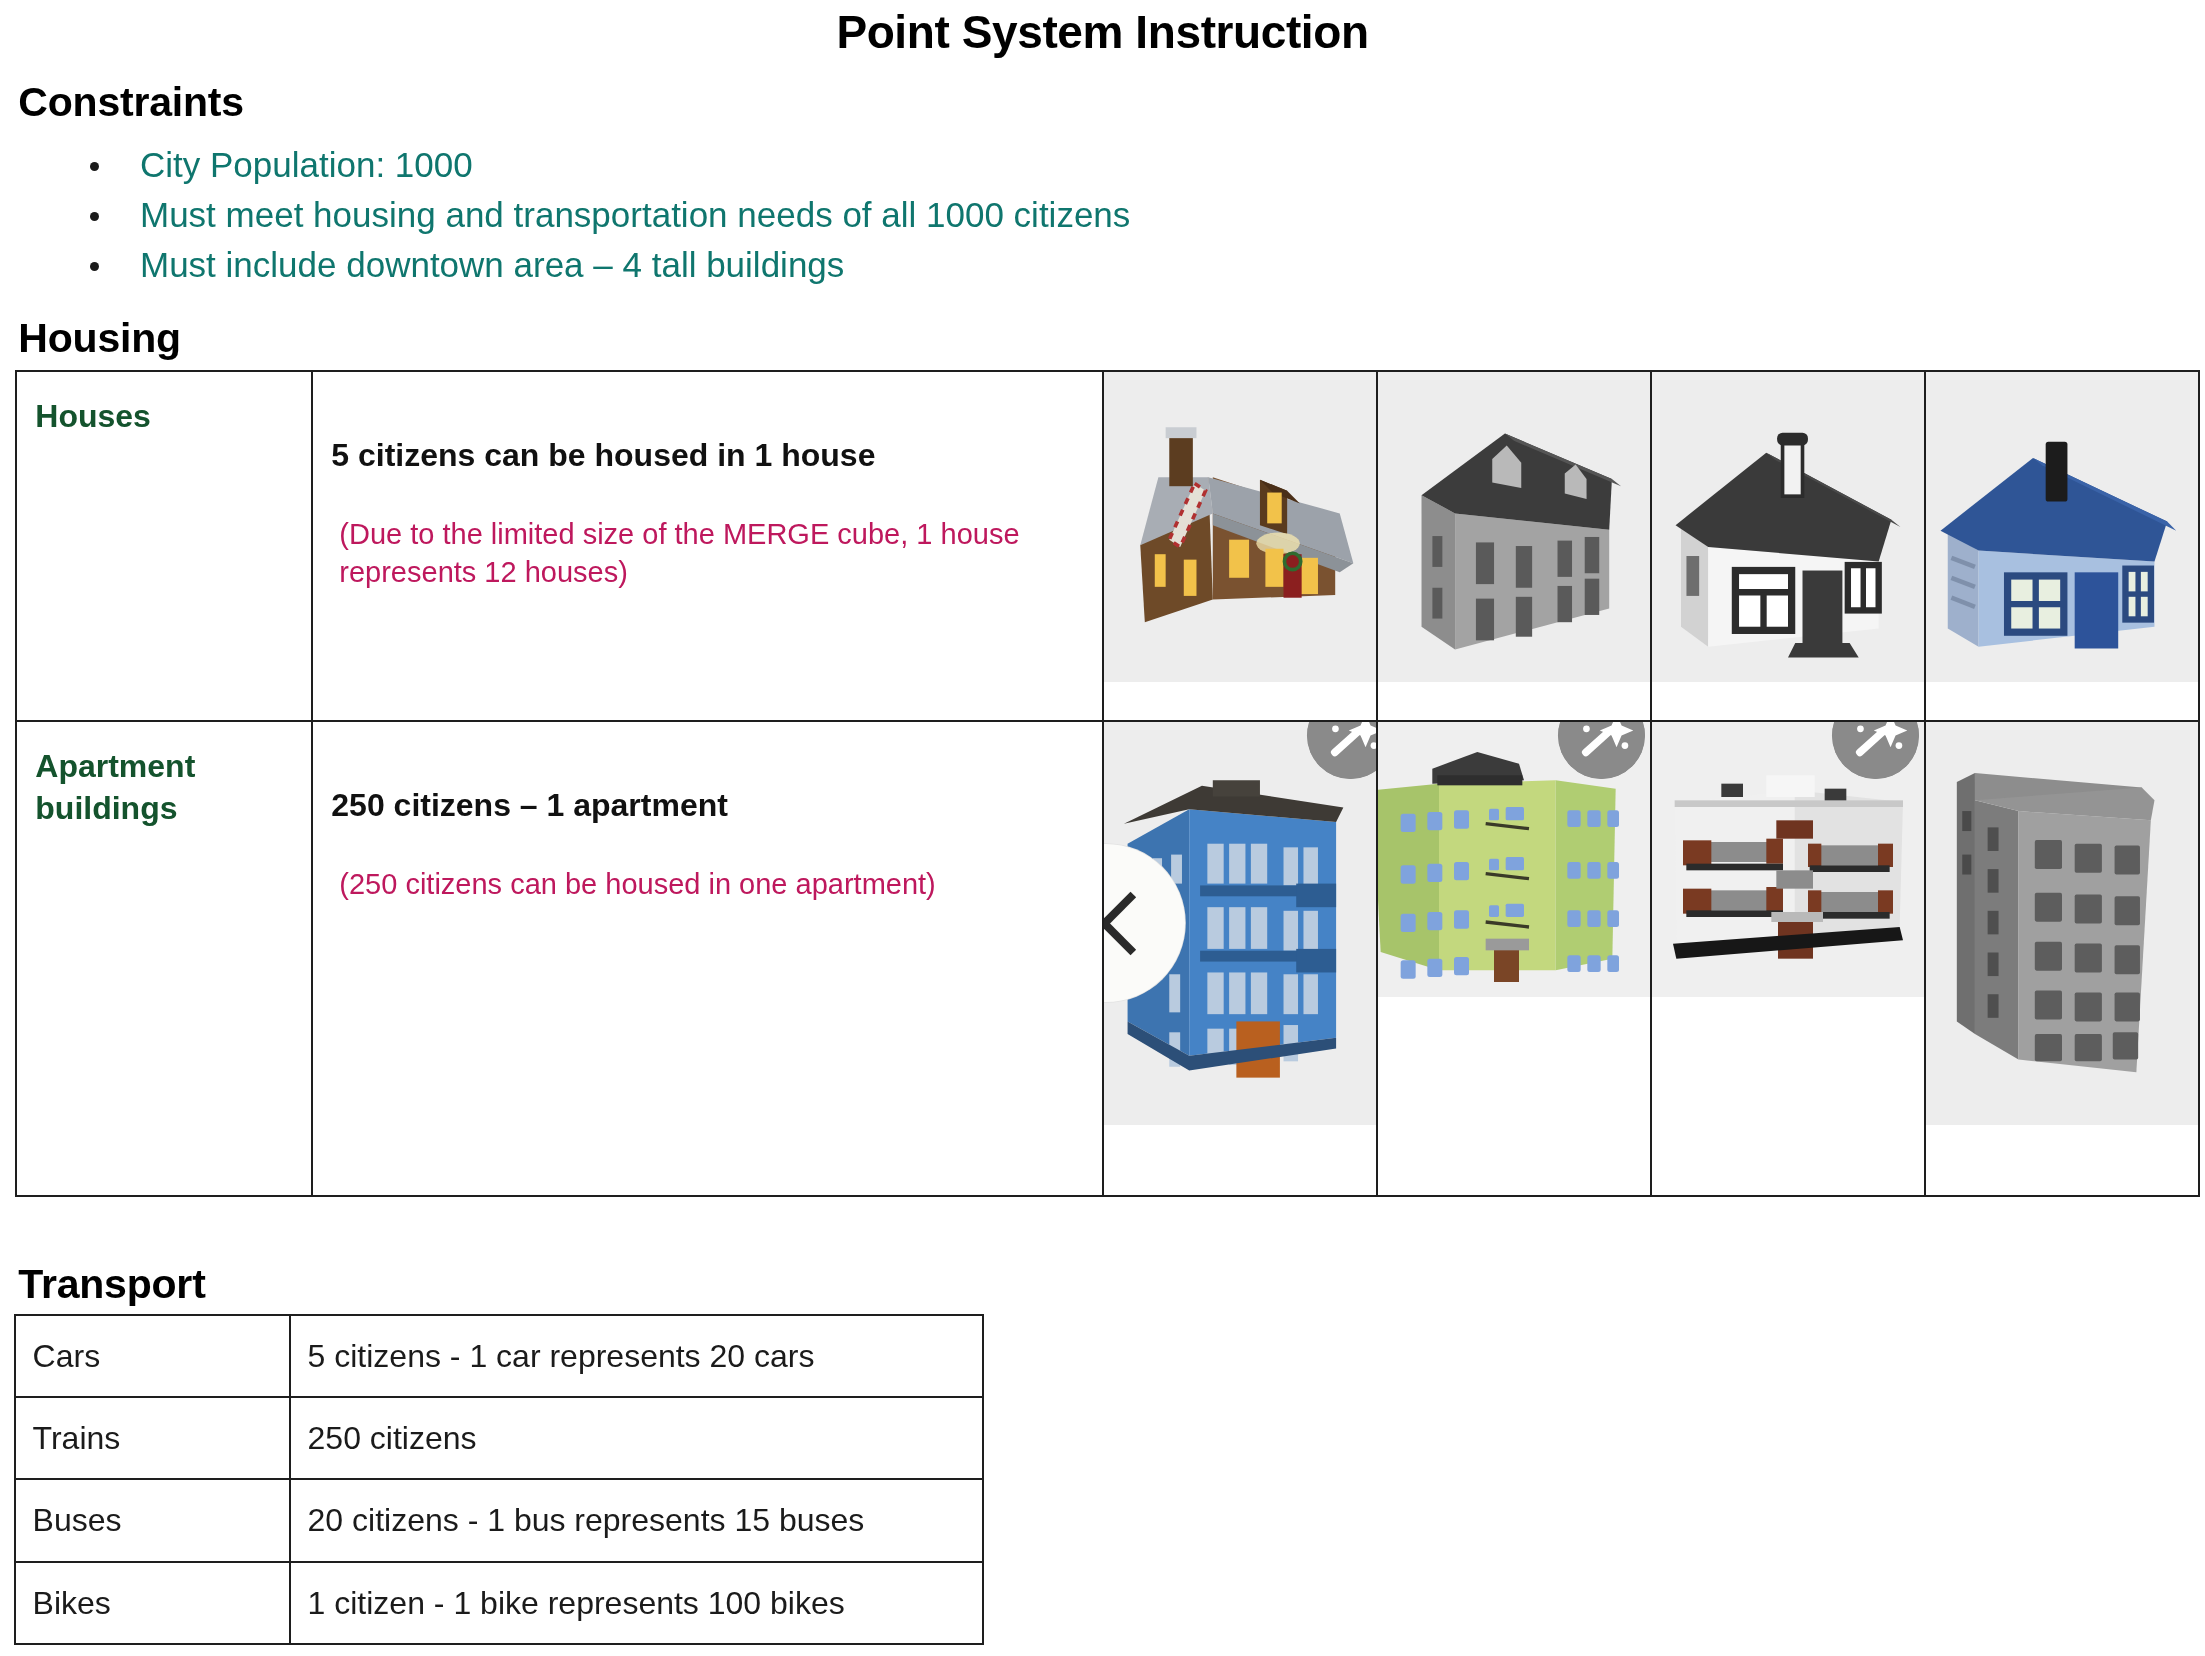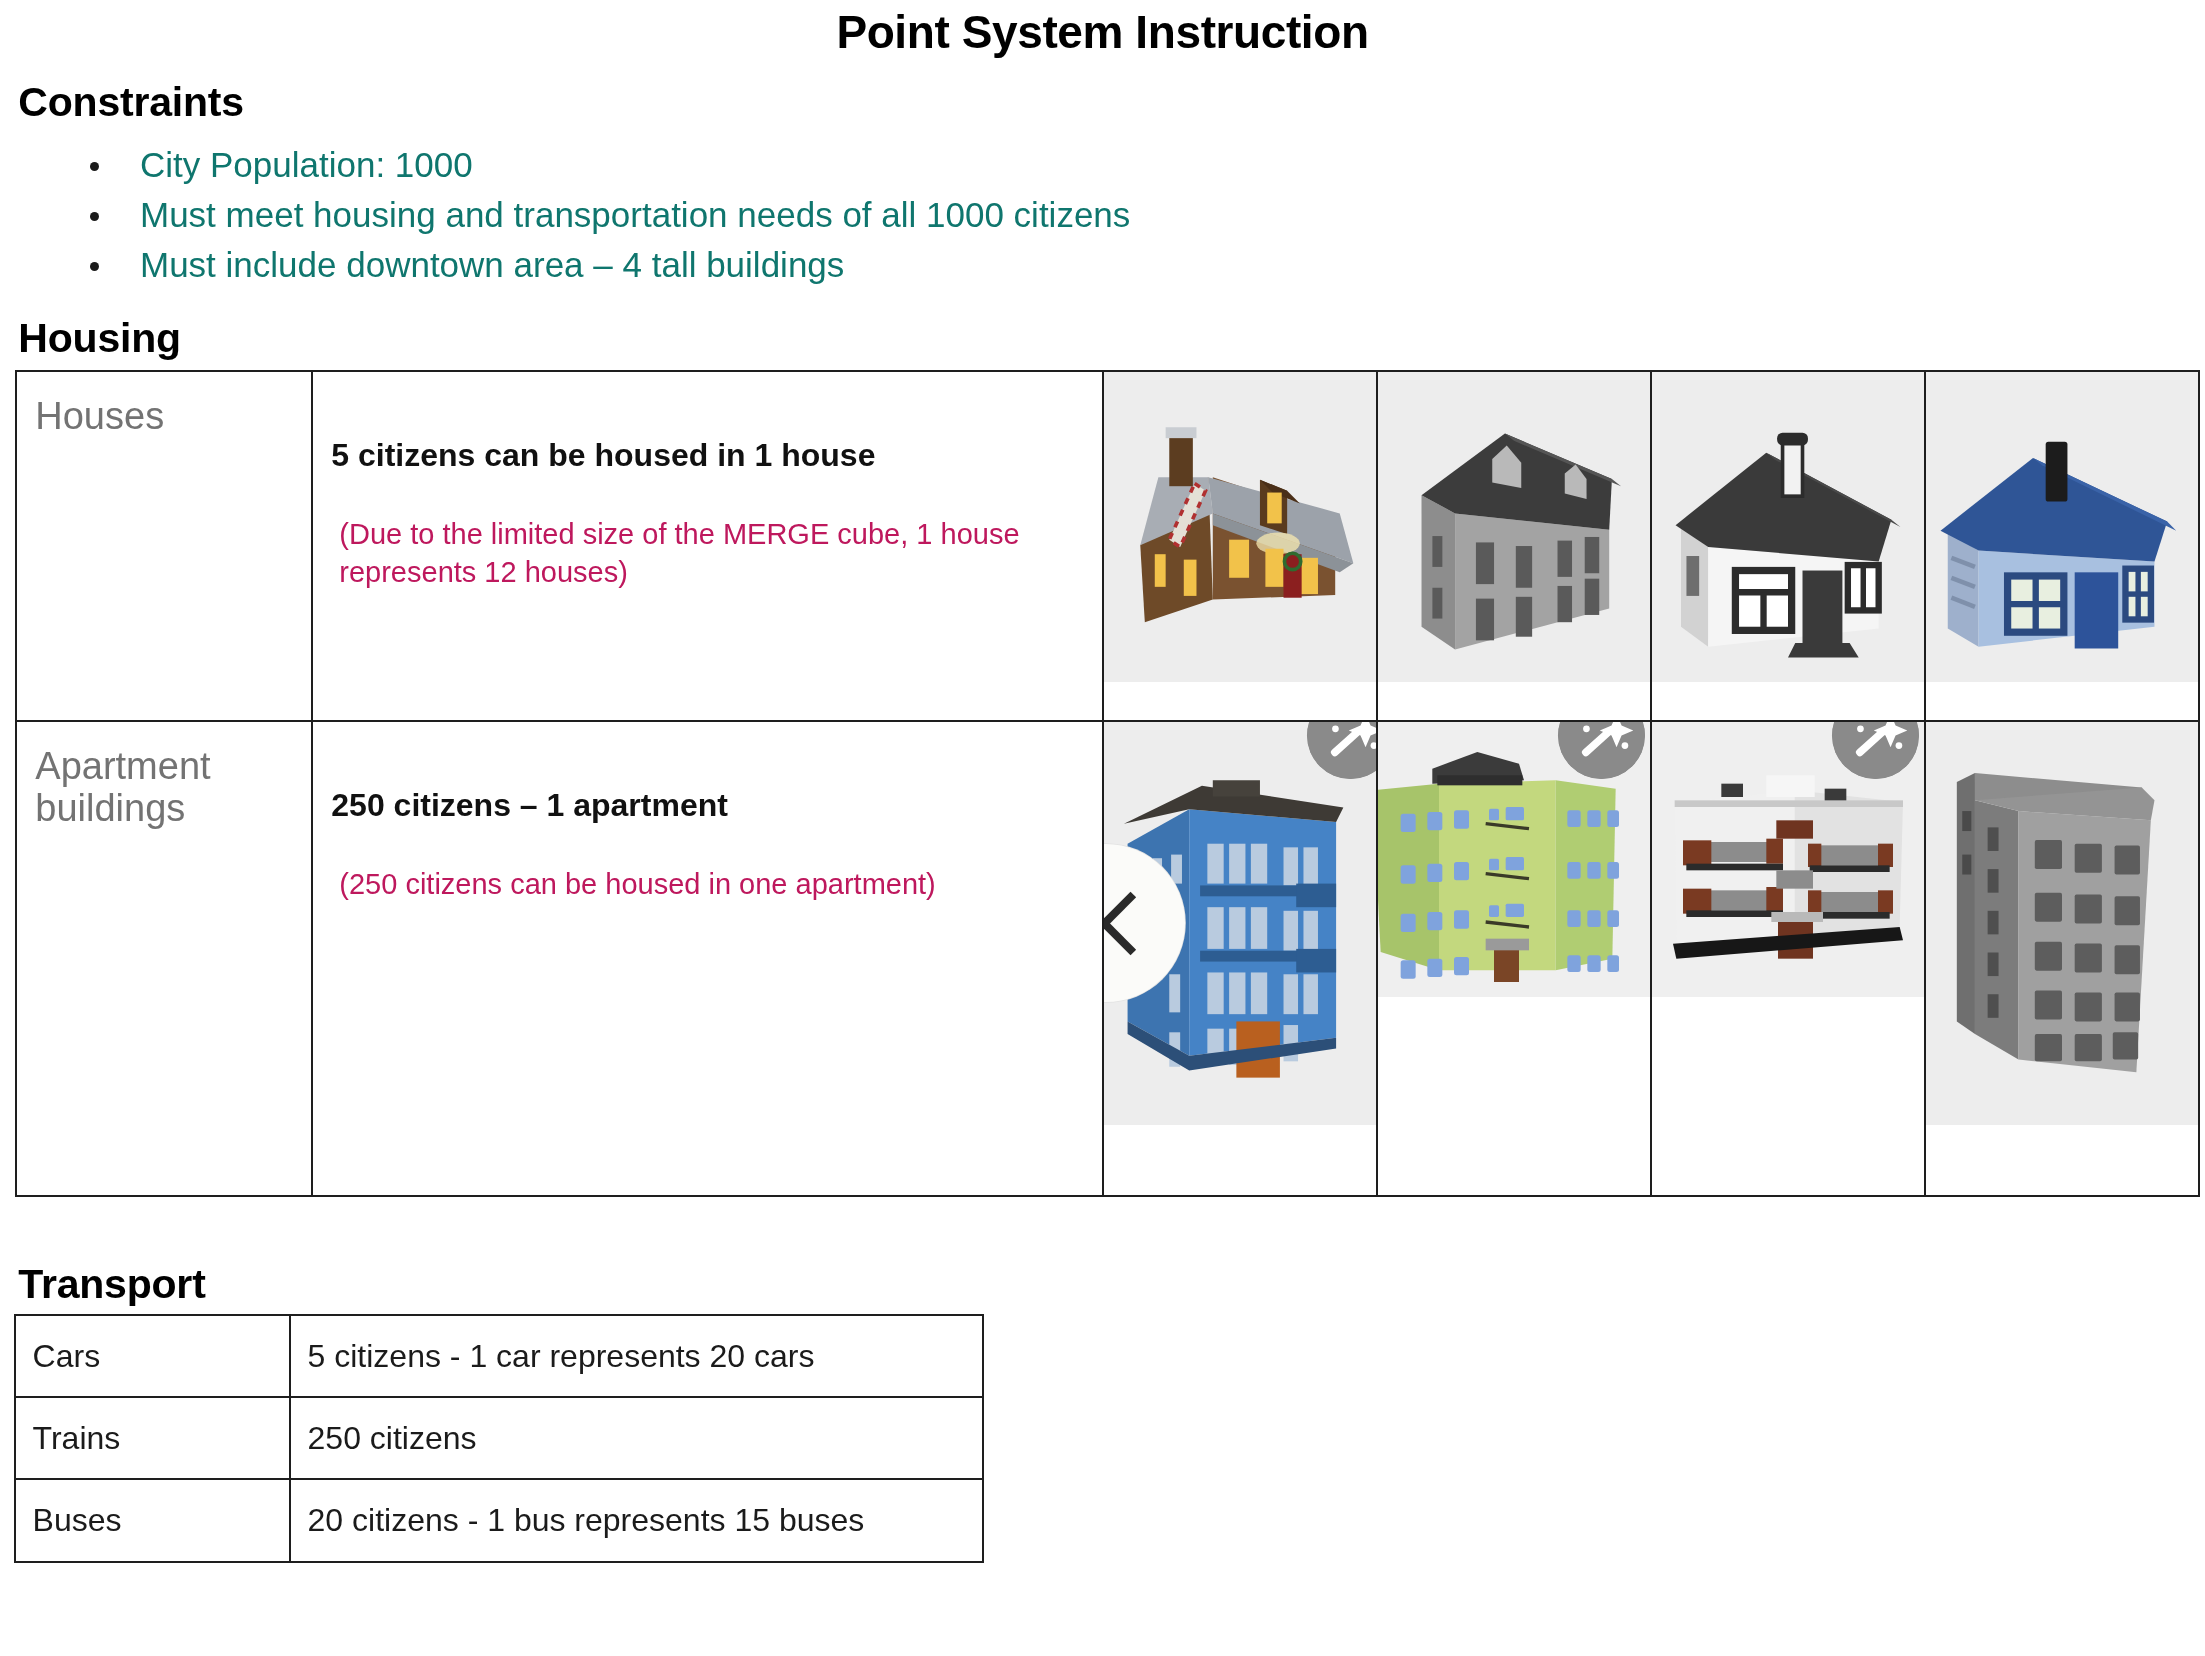--- a/index.html
+++ b/index.html
@@ -100,24 +100,24 @@
     padding: 0;
     background: #fff;
   }
   .col-label   { width: 296px; }
   .col-desc    { width: 791px; }
   .col-img     { width: 274px; }
 
   .cell-pad { padding: 23px 18.3px 16.6px 18.3px; }
 
   .row-label {
-    font-size: 38px;
-    font-weight: normal;
+    font-size: 32px;
+    font-weight: bold;
     line-height: 42px;
-    color: #737373;
+    color: #14532d;
   }
   .rule-main {
     font-size: 32px;
     font-weight: bold;
     line-height: 40px;
     color: #111;
     margin-top: 40px;
   }
   .rule-note {
     font-size: 29px;
@@ -593,17 +593,21 @@
         <td>5 citizens - 1 car represents 20 cars</td>
       </tr>
       <tr>
         <td>Trains</td>
         <td>250 citizens</td>
       </tr>
       <tr>
         <td>Buses</td>
         <td>20 citizens - 1 bus represents 15 buses</td>
       </tr>
+      <tr>
+        <td>Bikes</td>
+        <td>1 citizen - 1 bike represents 100 bikes</td>
+      </tr>
     </tbody>
   </table>
 
 </div>
 
 
 </body></html>

